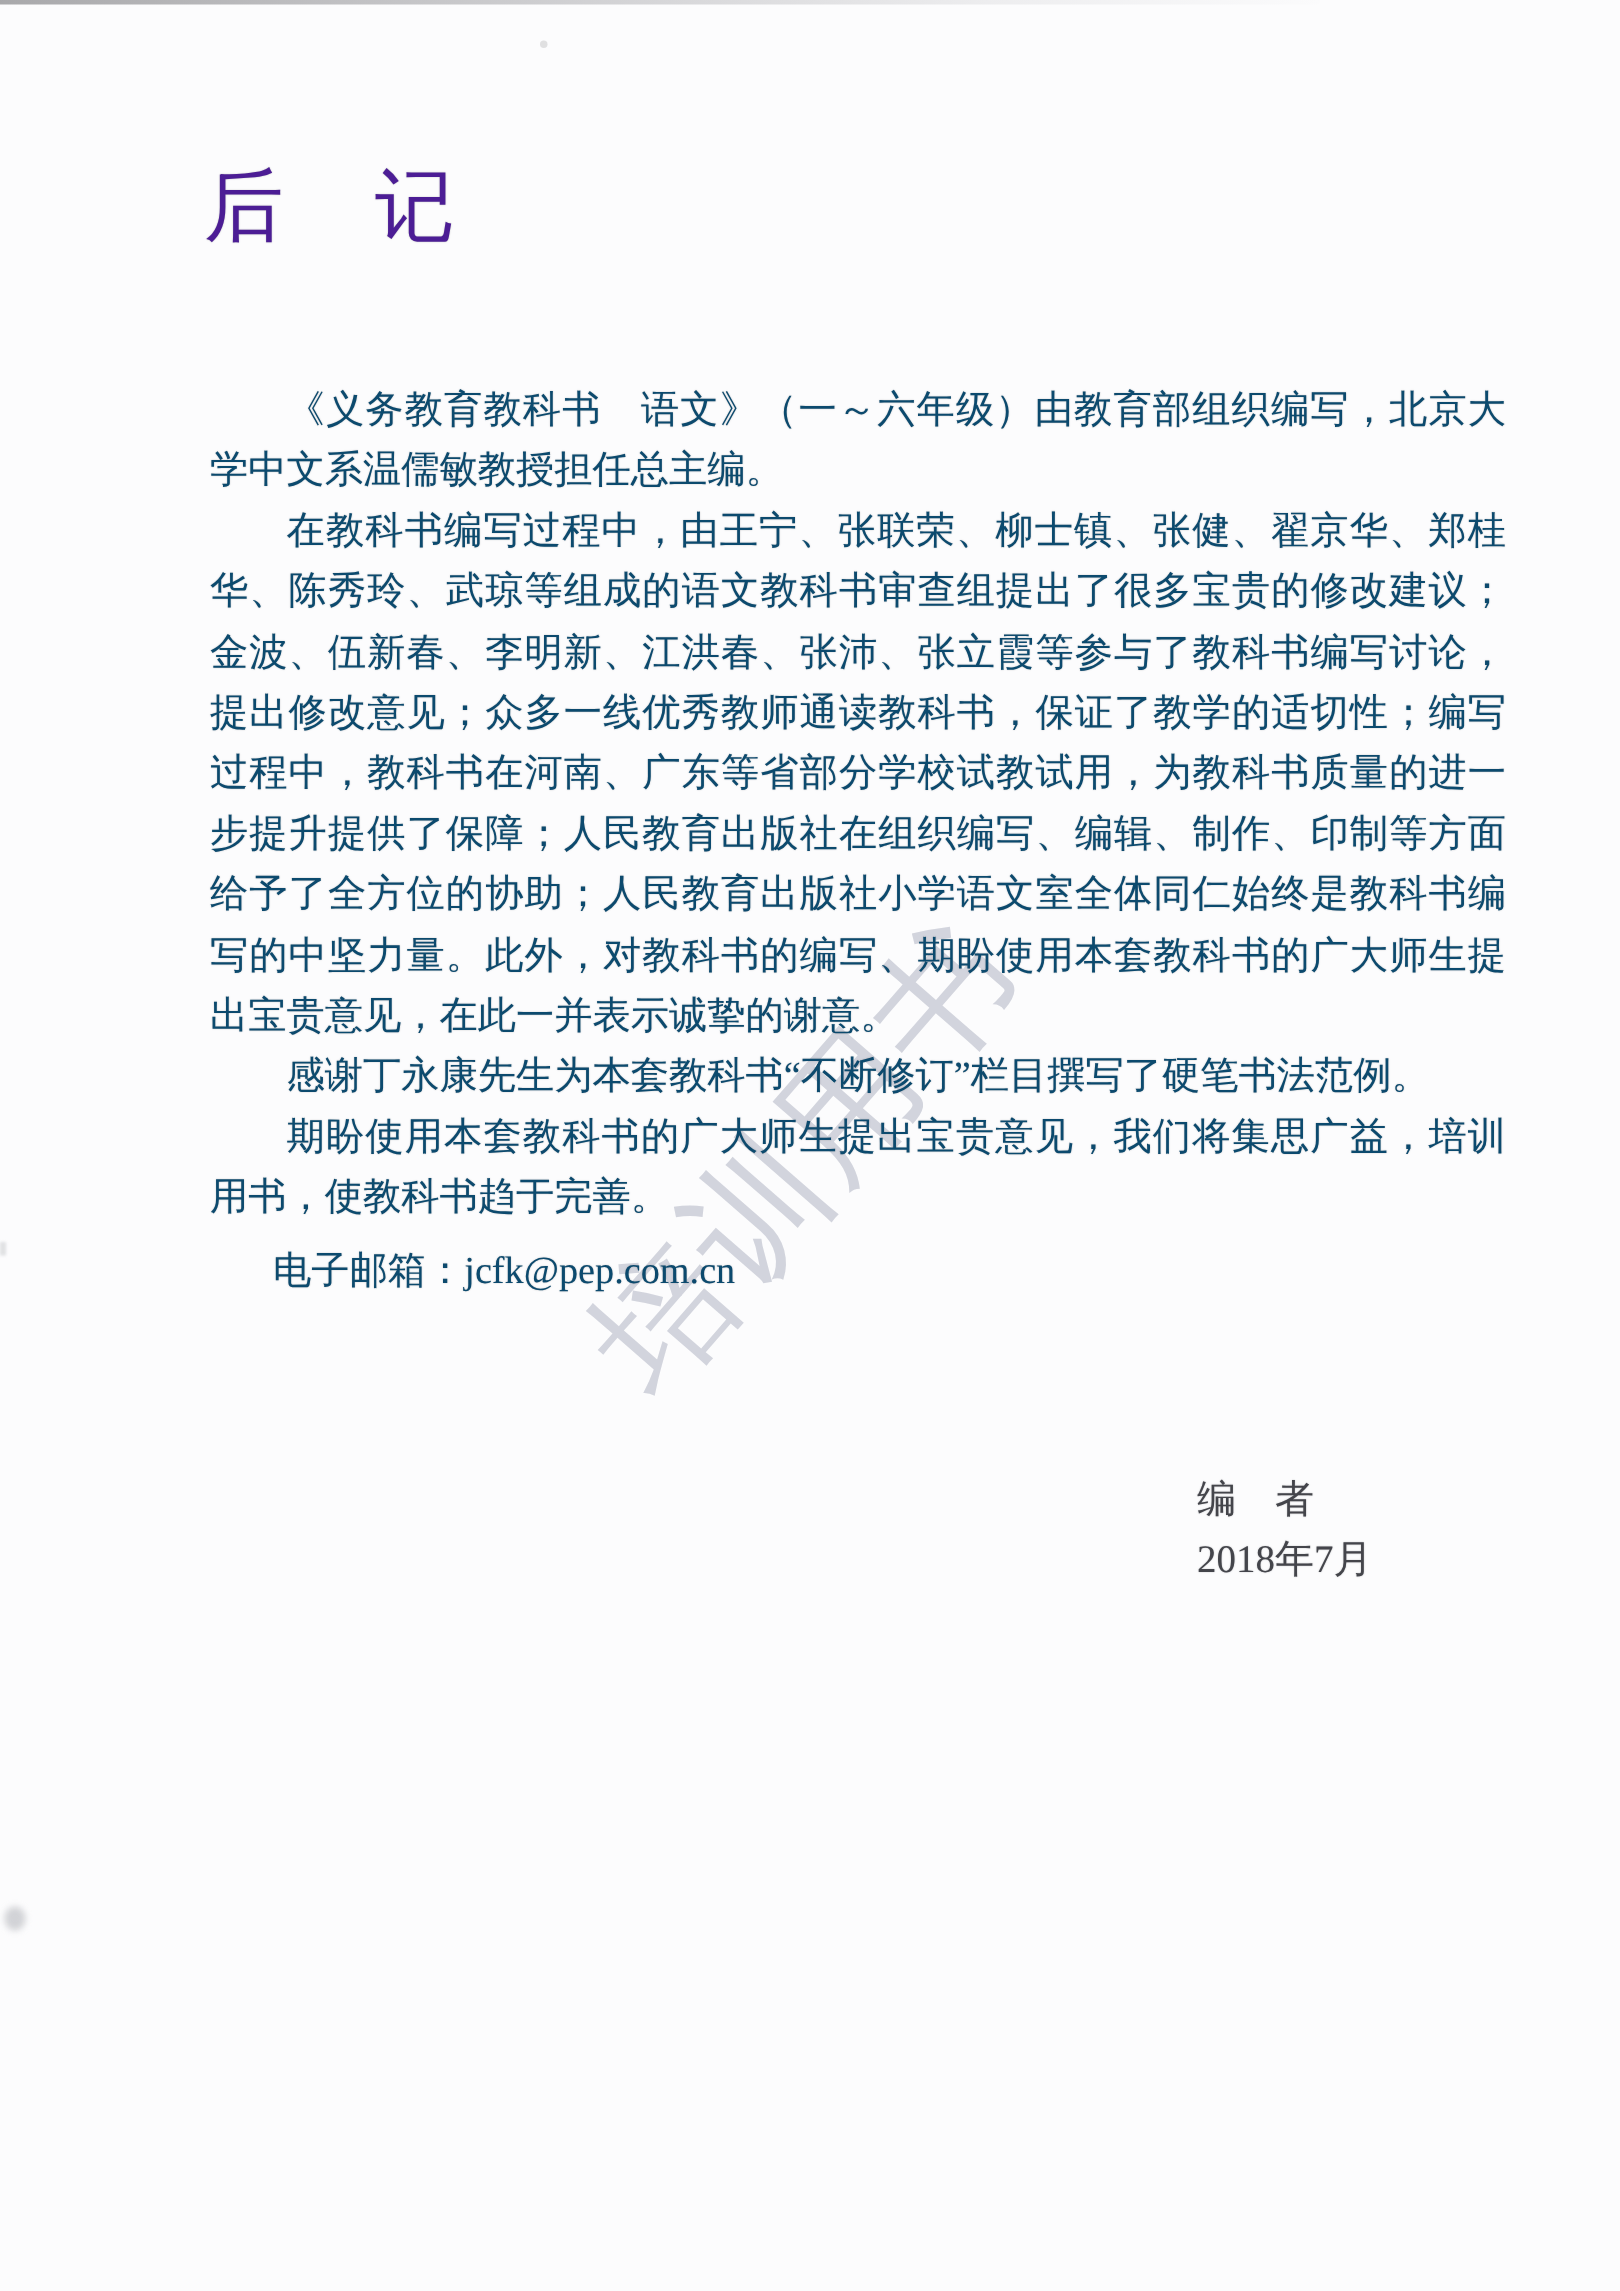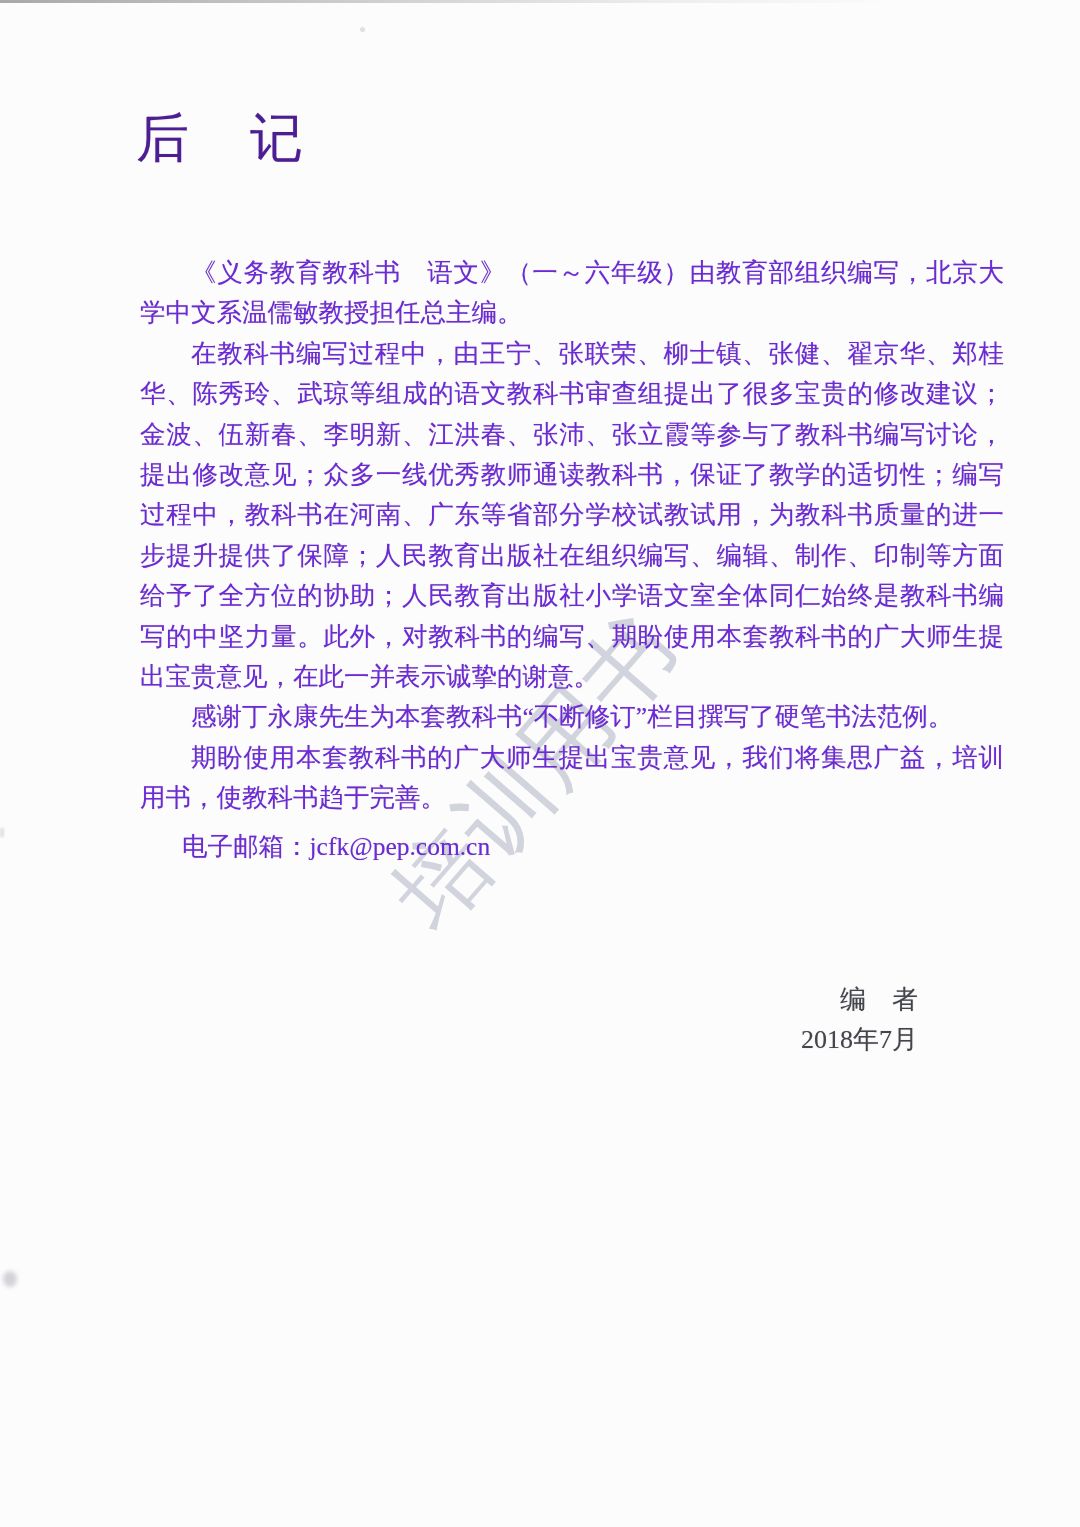--- a/index.html
+++ b/index.html
@@ -65,41 +65,41 @@
     text-shadow: 0 0 1px rgba(90,91,98,0.45);
   }
 
   .body-text {
     position: absolute;
     left: 140px;
     top: 253px;
     width: 864px;
     font-size: 25.5px;
     line-height: 40.4px;
-    color: #6d28d9;
+    color: #0c4a6e;
     text-align: justify;
     text-shadow: 0 0 1px rgba(68,69,75,0.40);
   }
   .body-text p {
     margin: 0;
     text-indent: 2em;
   }
   .email-line {
     margin-top: 8px !important;
     text-indent: 0 !important;
     padding-left: 42px;
     text-align: left;
   }
 
   .signature {
     position: absolute;
     left: 798px;
     top: 980px;
     width: 120px;
-    text-align: right;
+    text-align: left;
     font-size: 26px;
     line-height: 40px;
     color: #44454b;
     text-shadow: 0 0 1px rgba(68,69,75,0.40);
   }
 
   .watermark {
     position: absolute;
     left: 336px;
     top: 722px;

